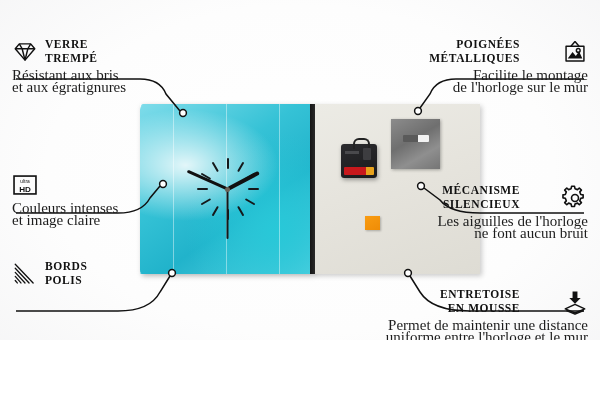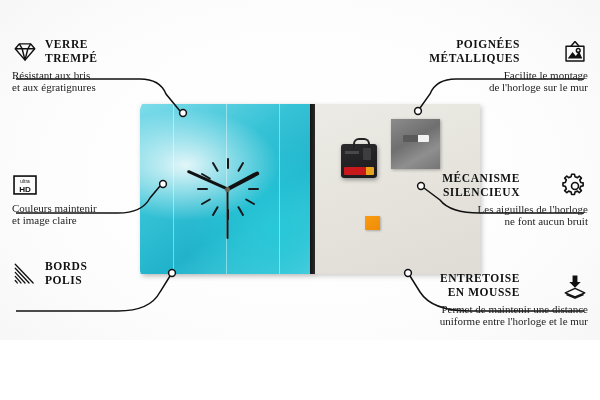--- a/index.html
+++ b/index.html
@@ -69,21 +69,21 @@
   .feature{position:absolute;width:210px;}
   .feature.left{left:12px;text-align:left;}
   .feature.right{right:12px;text-align:right;}
   .fhead{display:flex;align-items:center;gap:7px;}
   .feature.right .fhead{justify-content:flex-end;gap:42px;}
   .feature.left .fhead{justify-content:flex-start;}
   .ftitle{font-weight:bold;font-size:11.5px;letter-spacing:.55px;color:#111;line-height:13.5px;
           text-transform:uppercase;white-space:pre-line;}
   .ficon{width:26px;height:26px;flex:0 0 26px;color:#111;text-align:right;}
   .ficon svg{display:block;width:26px;height:26px;}
-  .fdesc{font-size:11px;color:#1d1d1d;line-height:11.5px;margin-top:5px;white-space:pre-line;}
+  .fdesc{font-size:15px;color:#1d1d1d;line-height:11.5px;margin-top:5px;white-space:pre-line;}
   .feature.left .fdesc{padding-right:4px;}
   .feature.right .fdesc{padding-left:4px;}
   #connectors{position:absolute;left:0;top:0;width:600px;height:400px;pointer-events:none;}
 </style>
 </head>
 <body>
 
 <div id="stage">
 
   <div id="product">
@@ -195,21 +195,21 @@
   <div class="feature left" style="top:172px">
     <div class="fhead">
       <span class="ficon">
         <svg viewBox="0 0 32 32">
           <rect x="2.5" y="5" width="27" height="22" fill="none" stroke="currentColor" stroke-width="2"></rect>
           <text x="16" y="14" font-family="Liberation Sans, sans-serif" font-size="6" text-anchor="middle" fill="currentColor">ultra</text>
           <text x="16" y="24" font-family="Liberation Sans, sans-serif" font-size="10" font-weight="bold" text-anchor="middle" fill="currentColor">HD</text>
         </svg>
       </span>
     </div>
-    <div class="fdesc">Couleurs maintenir
+    <div class="fdesc">Couleurs intenses
 et image claire</div>
   </div>
 
   <div class="feature left" style="top:260px">
     <div class="fhead">
       <span class="ficon">
         <svg viewBox="0 0 32 32" stroke="currentColor" stroke-width="1.6" fill="none" stroke-linecap="round">
           <path d="M4 4 L26 27"></path>
             <path d="M4 9 L21 27"></path>
             <path d="M4 14 L16 27"></path>
@@ -232,36 +232,36 @@
           <rect x="5" y="9" width="22" height="18"></rect>
           <path d="M7 24 L13 16 L17 21 L21 15 L25 24 Z" fill="currentColor" stroke="none"></path>
           <circle cx="20" cy="14" r="2.3"></circle>
         </svg>
       </span>
     </div>
     <div class="fdesc">Facilite le montage
 de l'horloge sur le mur</div>
   </div>
 
-  <div class="feature right" style="top:172px">
+  <div class="feature right" style="top:184px">
     <div class="fhead">
       <span class="ftitle">MÉCANISME
 SILENCIEUX</span>
       <span class="ficon">
         <svg viewBox="0 0 32 32" fill="none" stroke="currentColor" stroke-width="2" stroke-linejoin="round">
           <path d="M16 4.5 l3.1 1.2 2.2-2 2.6 2.6 -2 2.2 1.2 3.1 2.9 .6 v3.6 l-2.9 .6 -1.2 3.1 2 2.2 -2.6 2.6 -2.2-2 -3.1 1.2 -.6 2.9 h-3.6 l-.6-2.9 -3.1-1.2 -2.2 2 -2.6-2.6 2-2.2 -1.2-3.1 -2.9-.6 v-3.6 l2.9-.6 1.2-3.1 -2-2.2 2.6-2.6 2.2 2 3.1-1.2 .6-2.9 h3.6 z"></path>
           <circle cx="16" cy="16" r="4.3"></circle>
         </svg>
       </span>
     </div>
     <div class="fdesc">Les aiguilles de l'horloge
 ne font aucun bruit</div>
   </div>
 
-  <div class="feature right" style="top:272px">
+  <div class="feature right" style="top:288px">
     <div class="fhead">
       <span class="ftitle">ENTRETOISE
 EN MOUSSE</span>
       <span class="ficon">
         <svg viewBox="0 0 32 32" fill="none" stroke="currentColor" stroke-width="1.8" stroke-linejoin="round">
           <path d="M13 3 h6 v8 h4 l-7 7 -7-7 h4 z" fill="currentColor" stroke="none"></path>
           <path d="M16 19 L4 24.5 L16 29.5 L28 24.5 Z"></path>
           <path d="M5.5 26.5 L16 31 L26.5 26.5"></path>
         </svg>
       </span>

